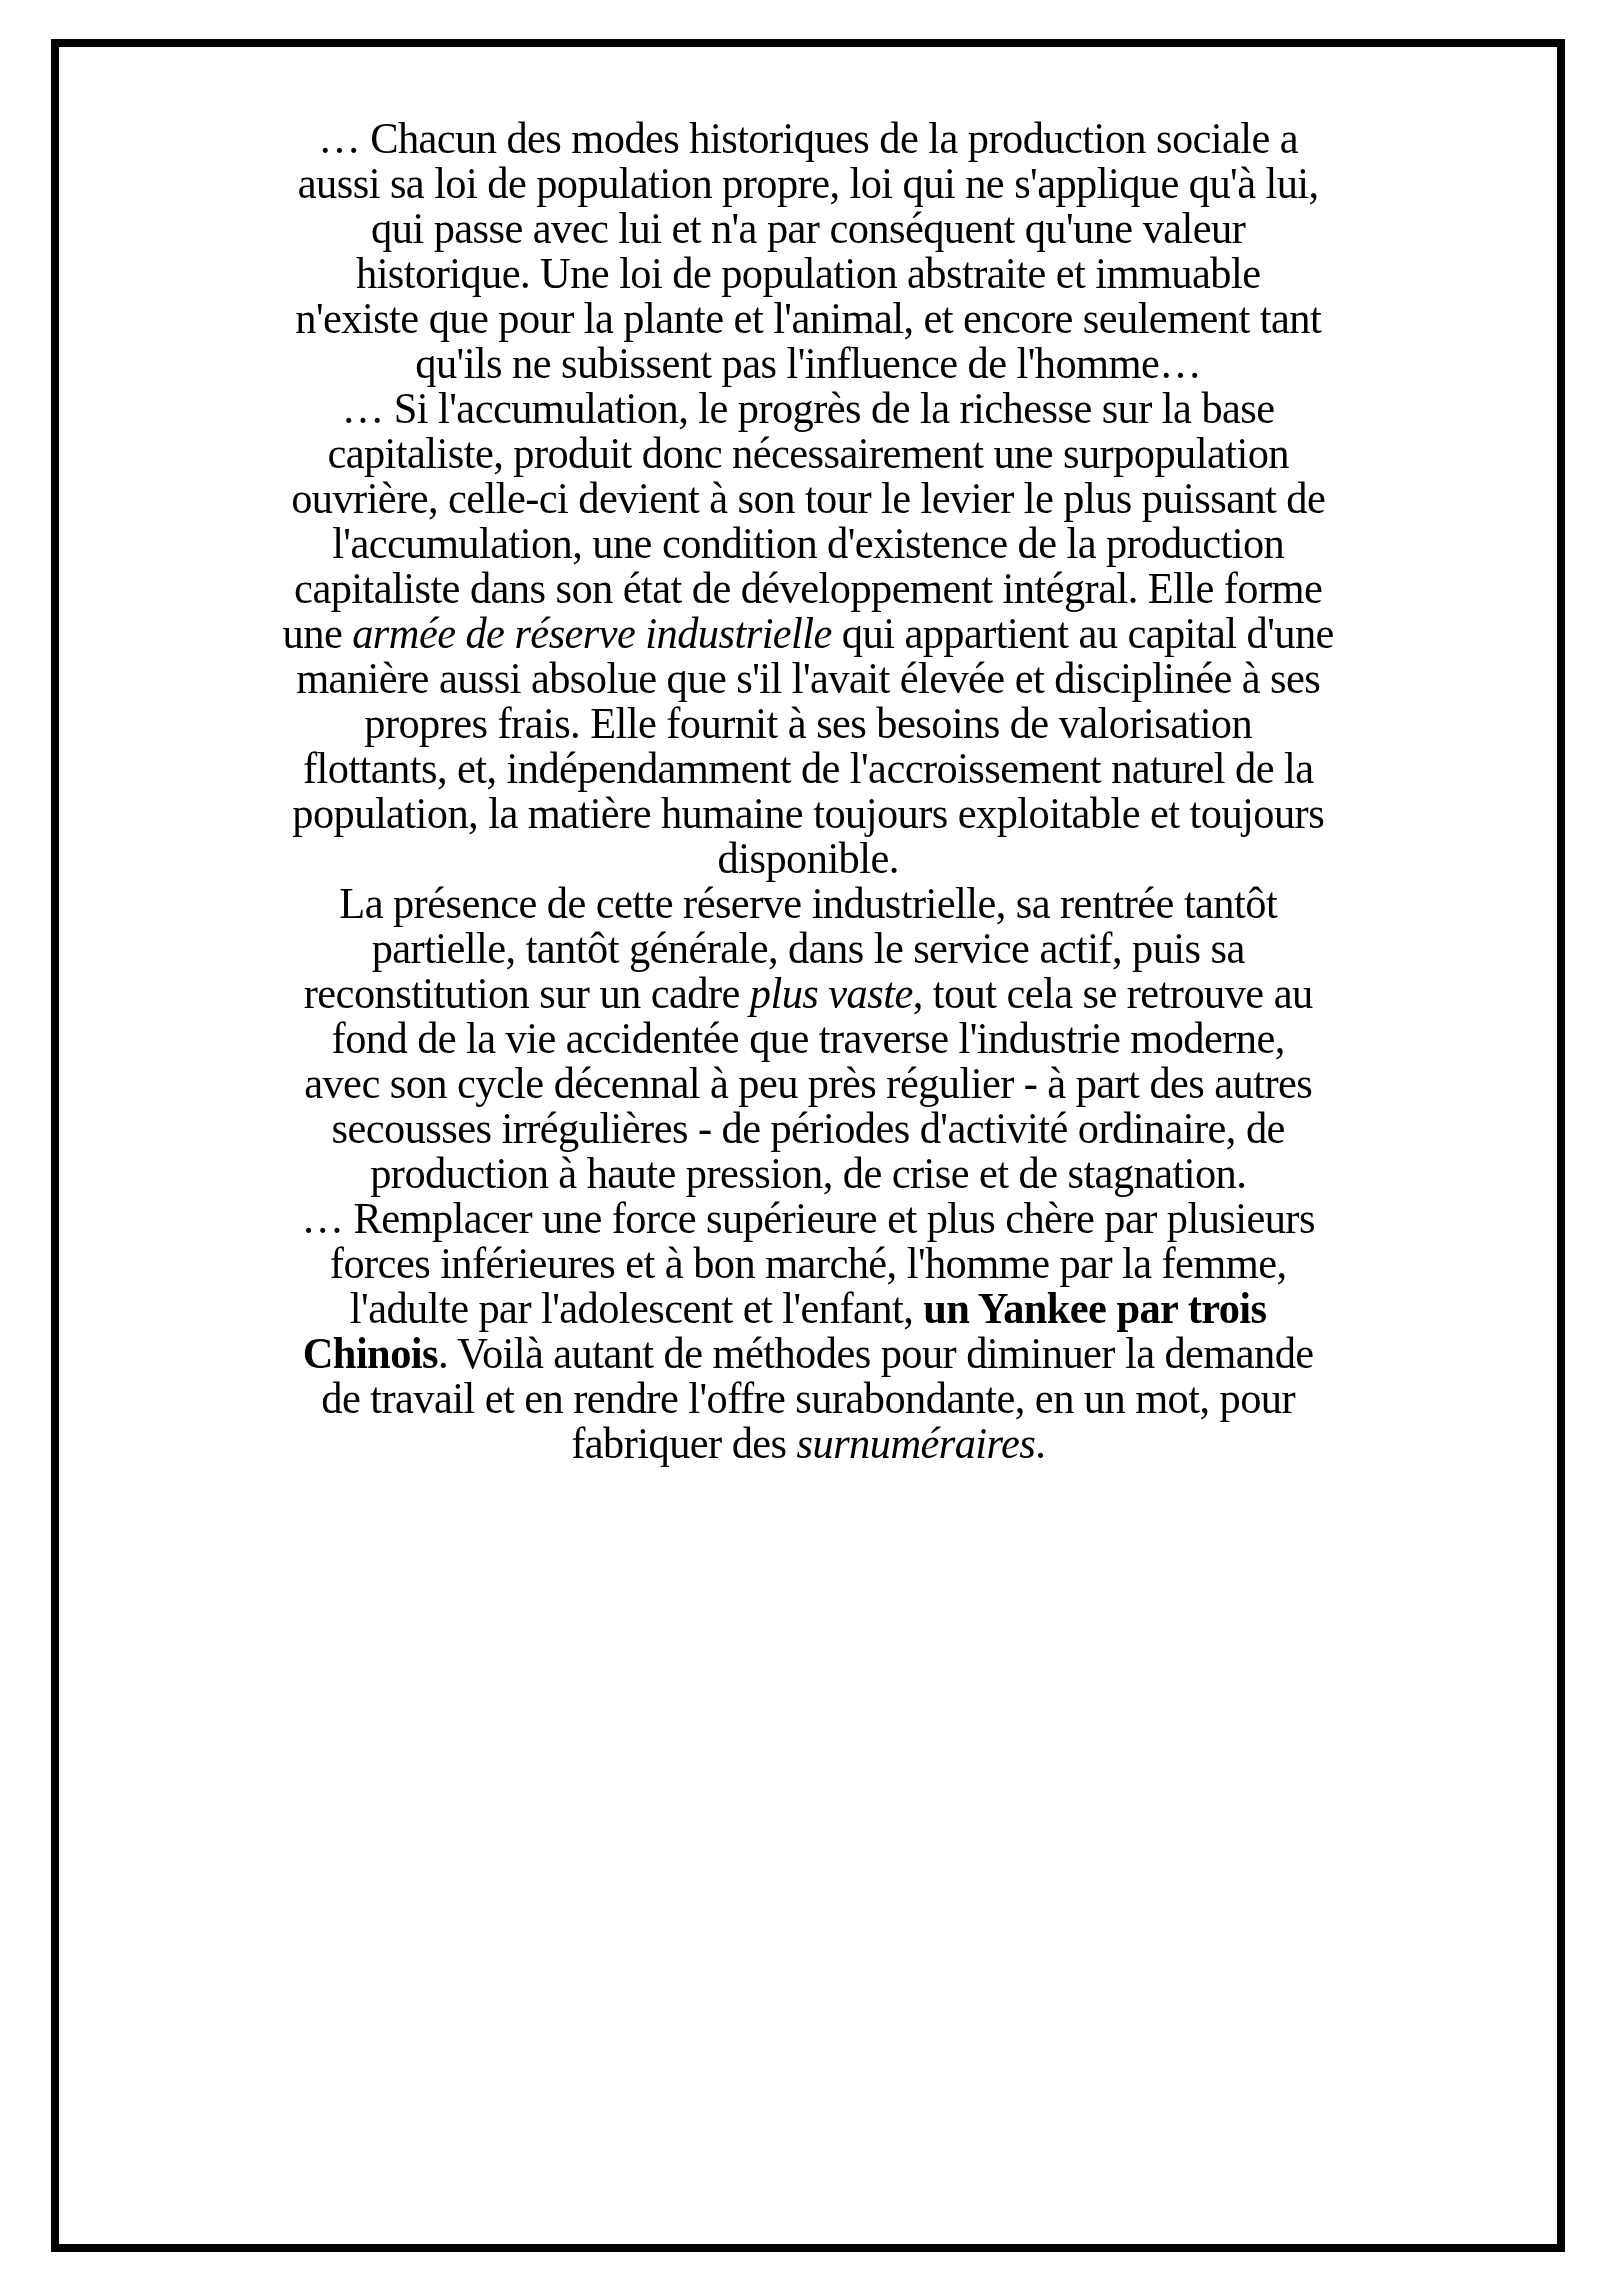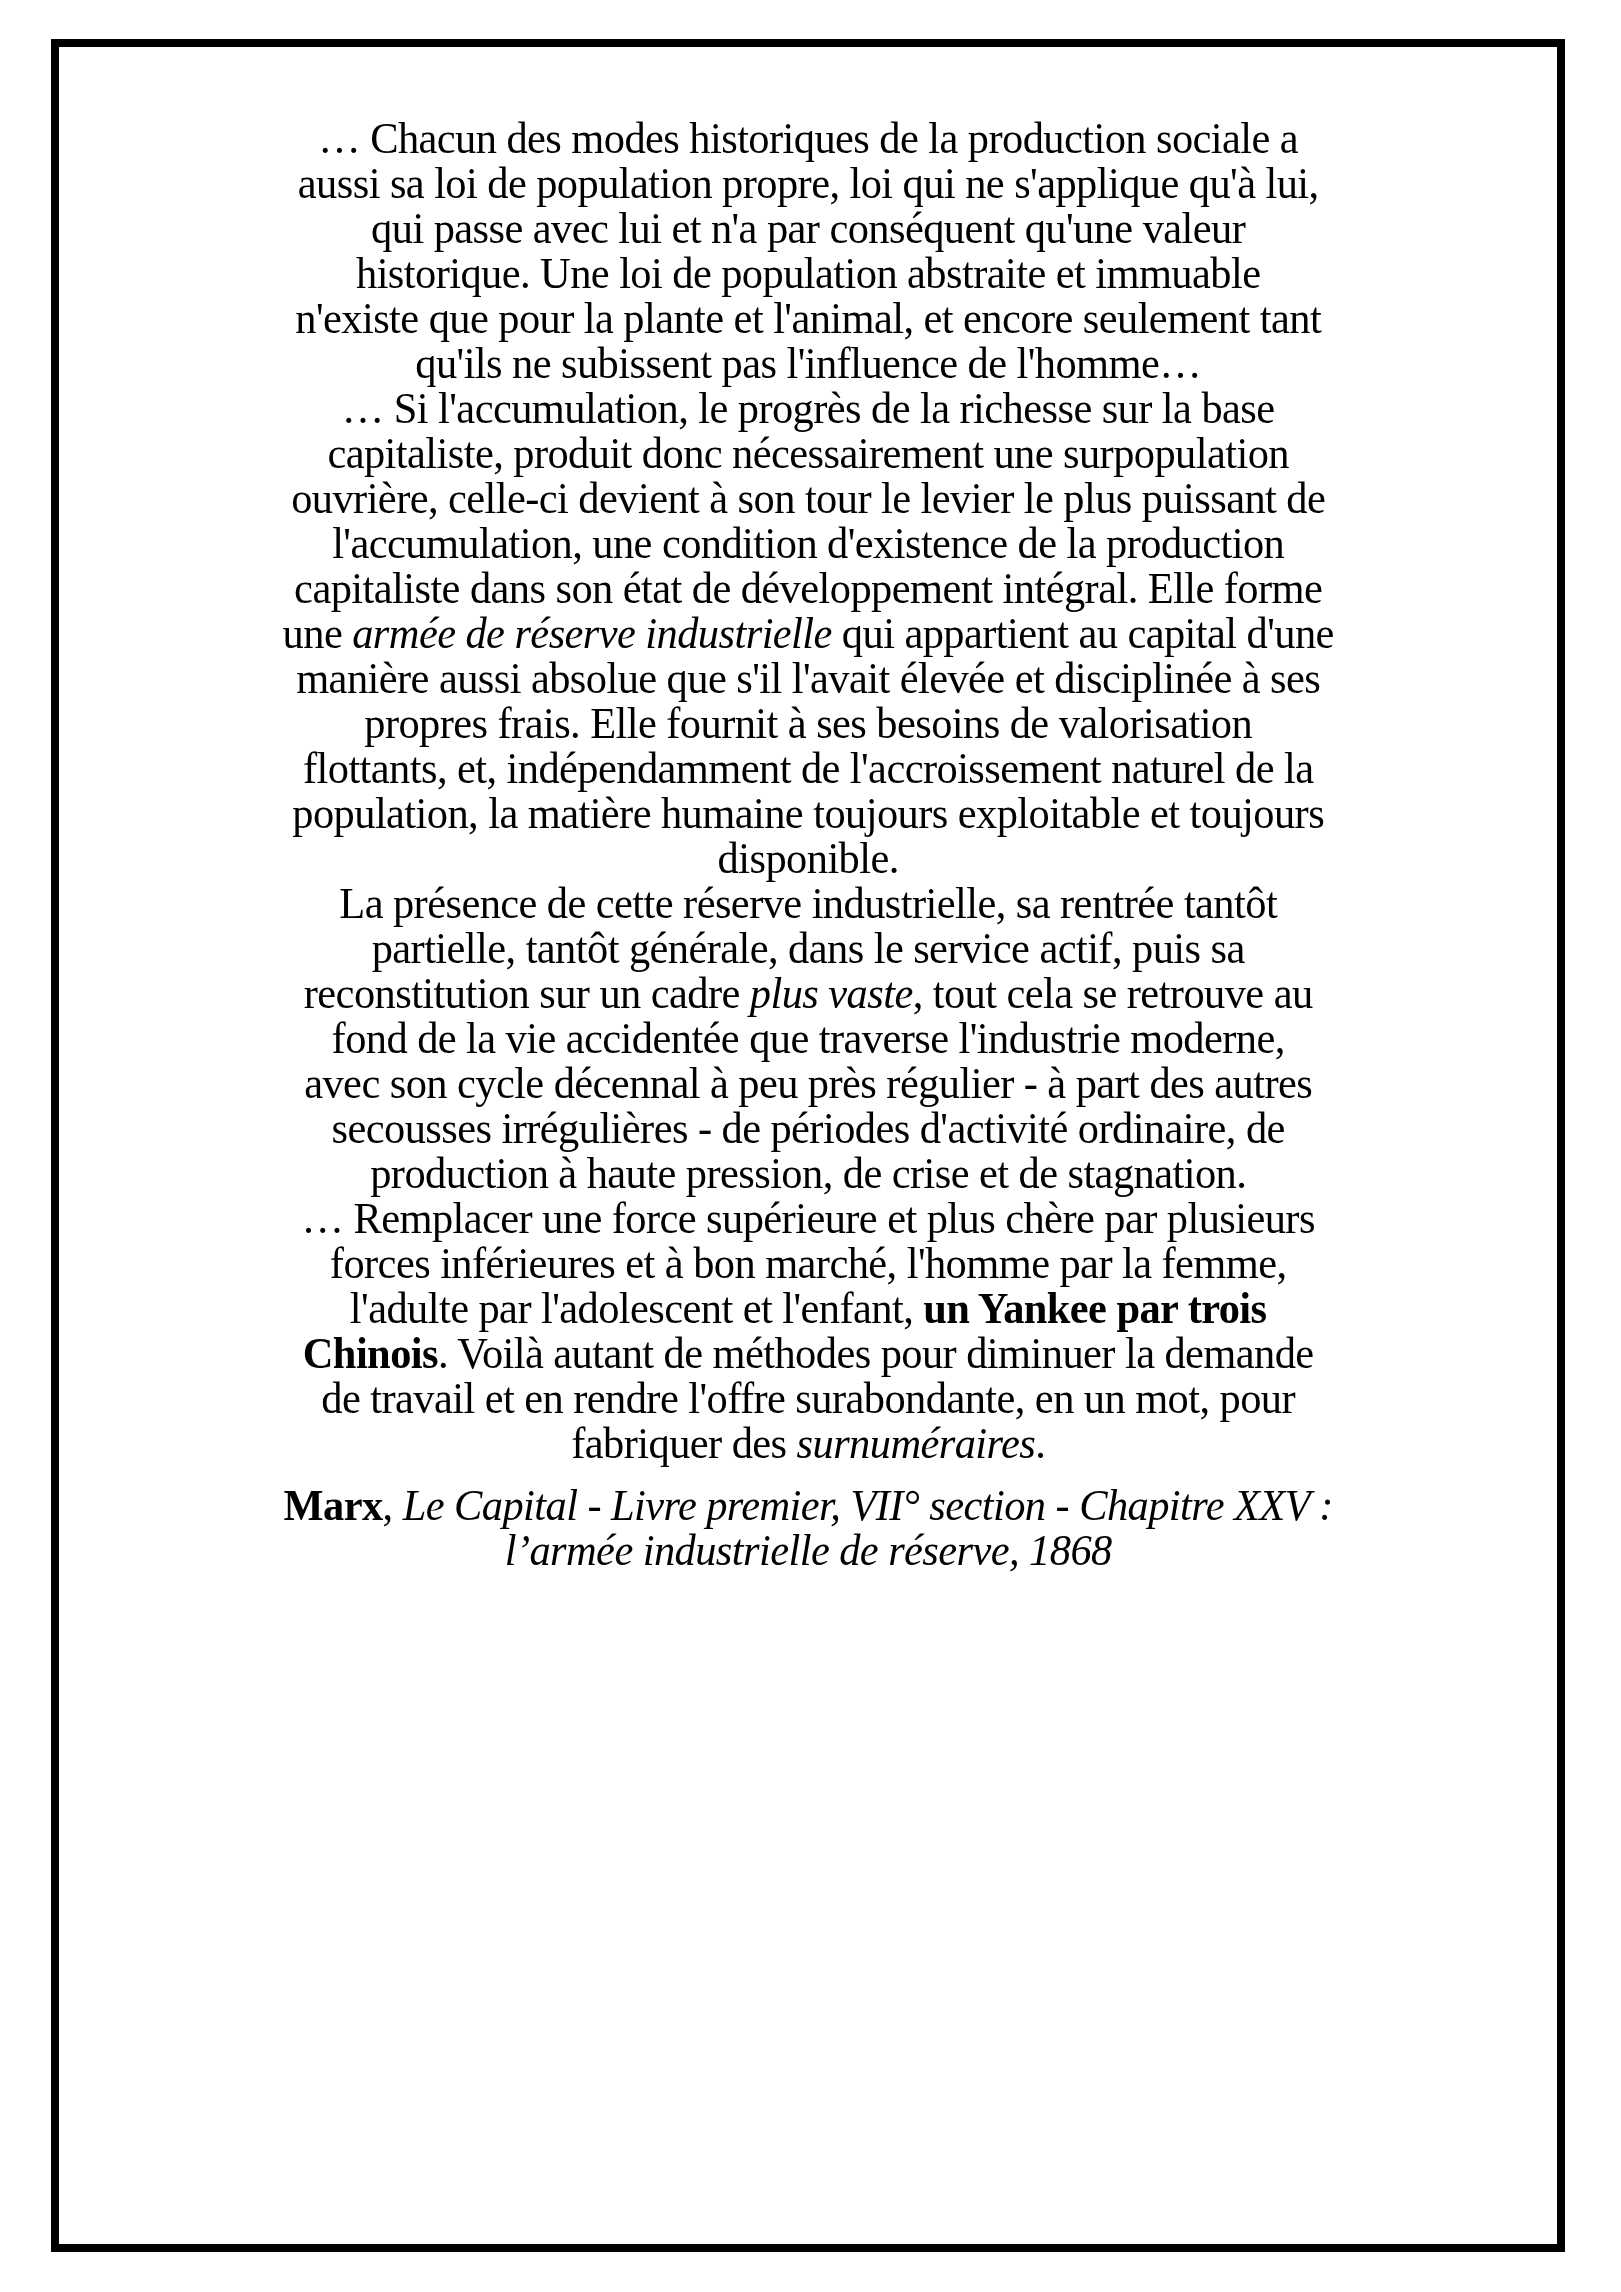--- a/index.html
+++ b/index.html
@@ -78,19 +78,15 @@
         <span class="line"><span>secousses irrégulières - de périodes d'activité ordinaire, de</span></span>
         <span class="line"><span>production à haute pression, de crise et de stagnation.</span></span>
         <span class="line"><span>… Remplacer une force supérieure et plus chère par plusieurs</span></span>
         <span class="line"><span>forces inférieures et à bon marché, l'homme par la femme,</span></span>
         <span class="line"><span>l'adulte par l'adolescent et l'enfant, </span><span class="bd">un Yankee par trois</span></span>
         <span class="line"><span class="bd">Chinois</span><span>. Voilà autant de méthodes pour diminuer la demande</span></span>
         <span class="line"><span>de travail et en rendre l'offre surabondante, en un mot, pour</span></span>
         <span class="line"><span>fabriquer des </span><span class="it">surnuméraires</span><span>.</span></span>
       </div>
     <span class="spacer"></span>
-    <div>
-      <span class="line"><span class="bd">Marx</span><span>, </span><span class="it">Le Capital - Livre premier, VII° section - Chapitre XXV :</span></span>
-      <span class="line"><span class="it">l’armée industrielle de réserve, 1868</span></span>
-    </div>
   </div>
 </div>
 
 
 </body></html>

